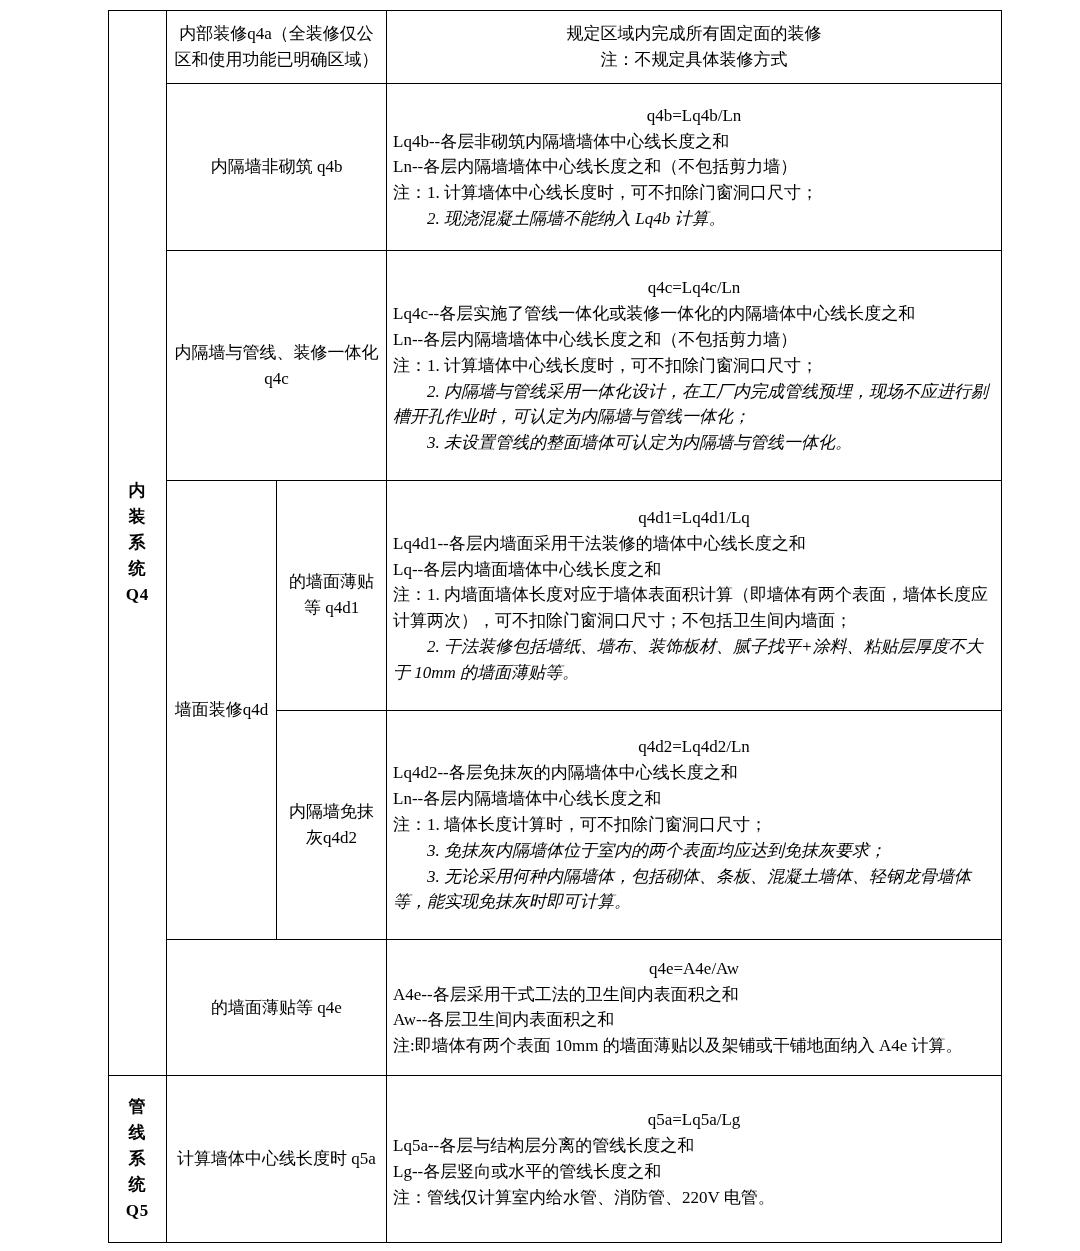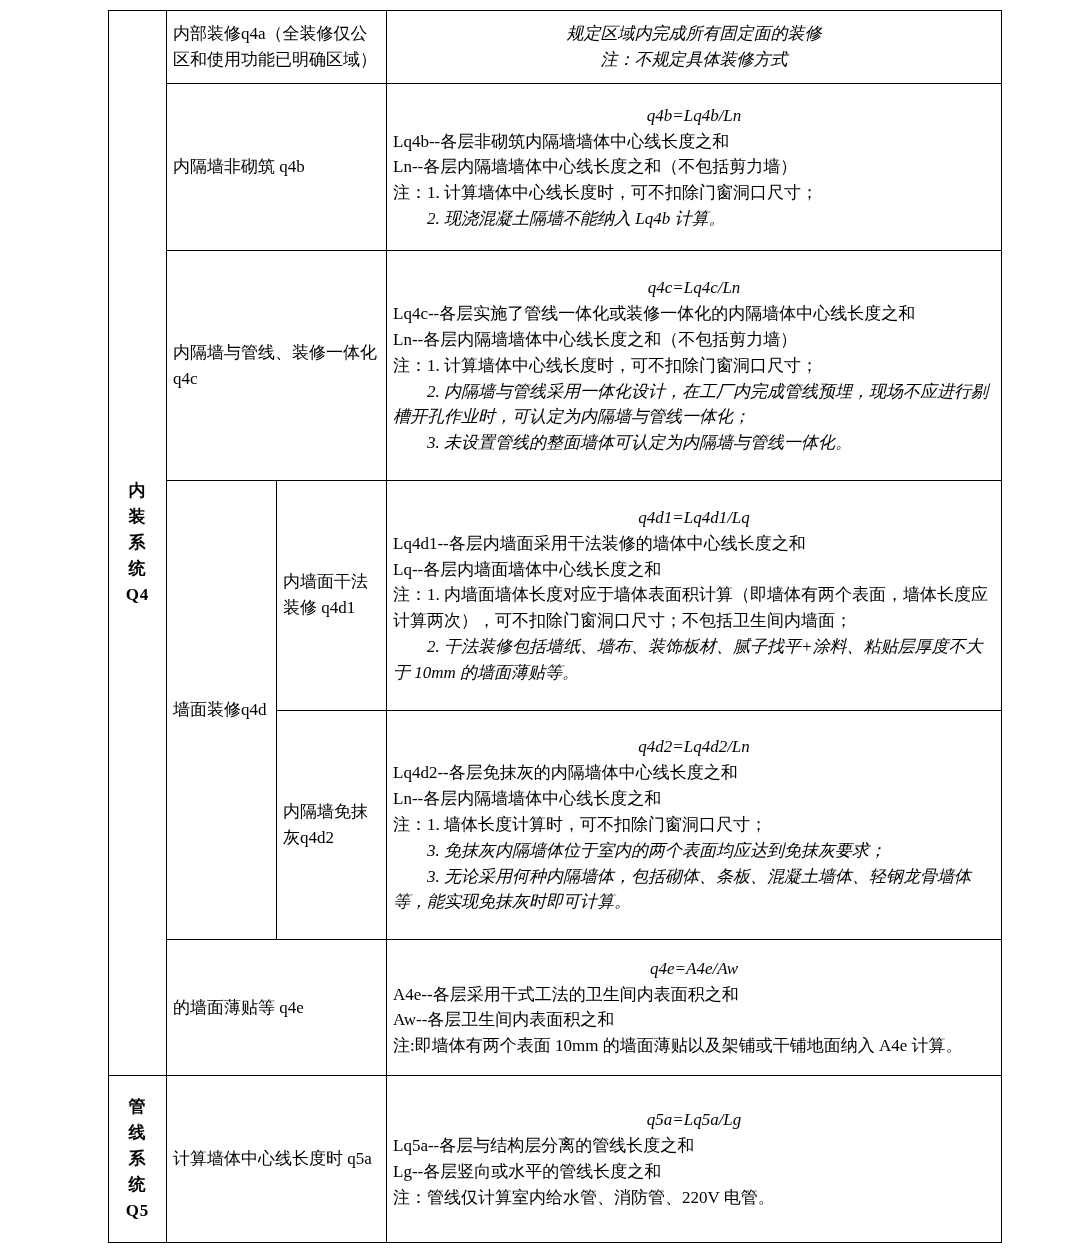--- a/index.html
+++ b/index.html
@@ -42,31 +42,31 @@
 
   .sys-cell {
     text-align: center;
     font-weight: bold;
     font-size: 19px;
     letter-spacing: 1px;
     line-height: 1.35;
     padding: 4px 2px;
   }
   .ind-cell {
+    text-align: center;
     line-height: 1.5;
     font-size: 17px;
   }
   .desc-cell {
     text-align: left;
     line-height: 1.55;
   }
   .desc-cell .center {
     text-align: center;
     display: block;
-    font-style: italic;
   }
   .desc-cell p {
     margin: 0;
     text-indent: 0;
   }
   .desc-cell p.ind1 { text-indent: 2em; font-style: italic; }
 </style>
 </head>
 <body>
 
@@ -118,21 +118,21 @@
           <p class="ind1">2. 内隔墙与管线采用一体化设计，在工厂内完成管线预埋，现场不应进行剔槽开孔作业时，可认定为内隔墙与管线一体化；</p>
           <p class="ind1">3. 未设置管线的整面墙体可认定为内隔墙与管线一体化。</p>
         </td>
       </tr>
 
       <tr>
         <td class="ind-cell" rowspan="2">
           <span>墙面装修q4d</span>
         </td>
         <td class="ind-cell">
-          <span>内墙面干法装修 q4d1</span>
+          <span>的墙面薄贴等 q4d1</span>
         </td>
         <td class="desc-cell">
           <p class="center">q4d1=Lq4d1/Lq</p>
           <p>Lq4d1--各层内墙面采用干法装修的墙体中心线长度之和</p>
           <p>Lq--各层内墙面墙体中心线长度之和</p>
           <p>注：1. 内墙面墙体长度对应于墙体表面积计算（即墙体有两个表面，墙体长度应计算两次），可不扣除门窗洞口尺寸；不包括卫生间内墙面；</p>
           <p class="ind1">2. 干法装修包括墙纸、墙布、装饰板材、腻子找平+涂料、粘贴层厚度不大于 10mm 的墙面薄贴等。</p>
         </td>
       </tr>
 

